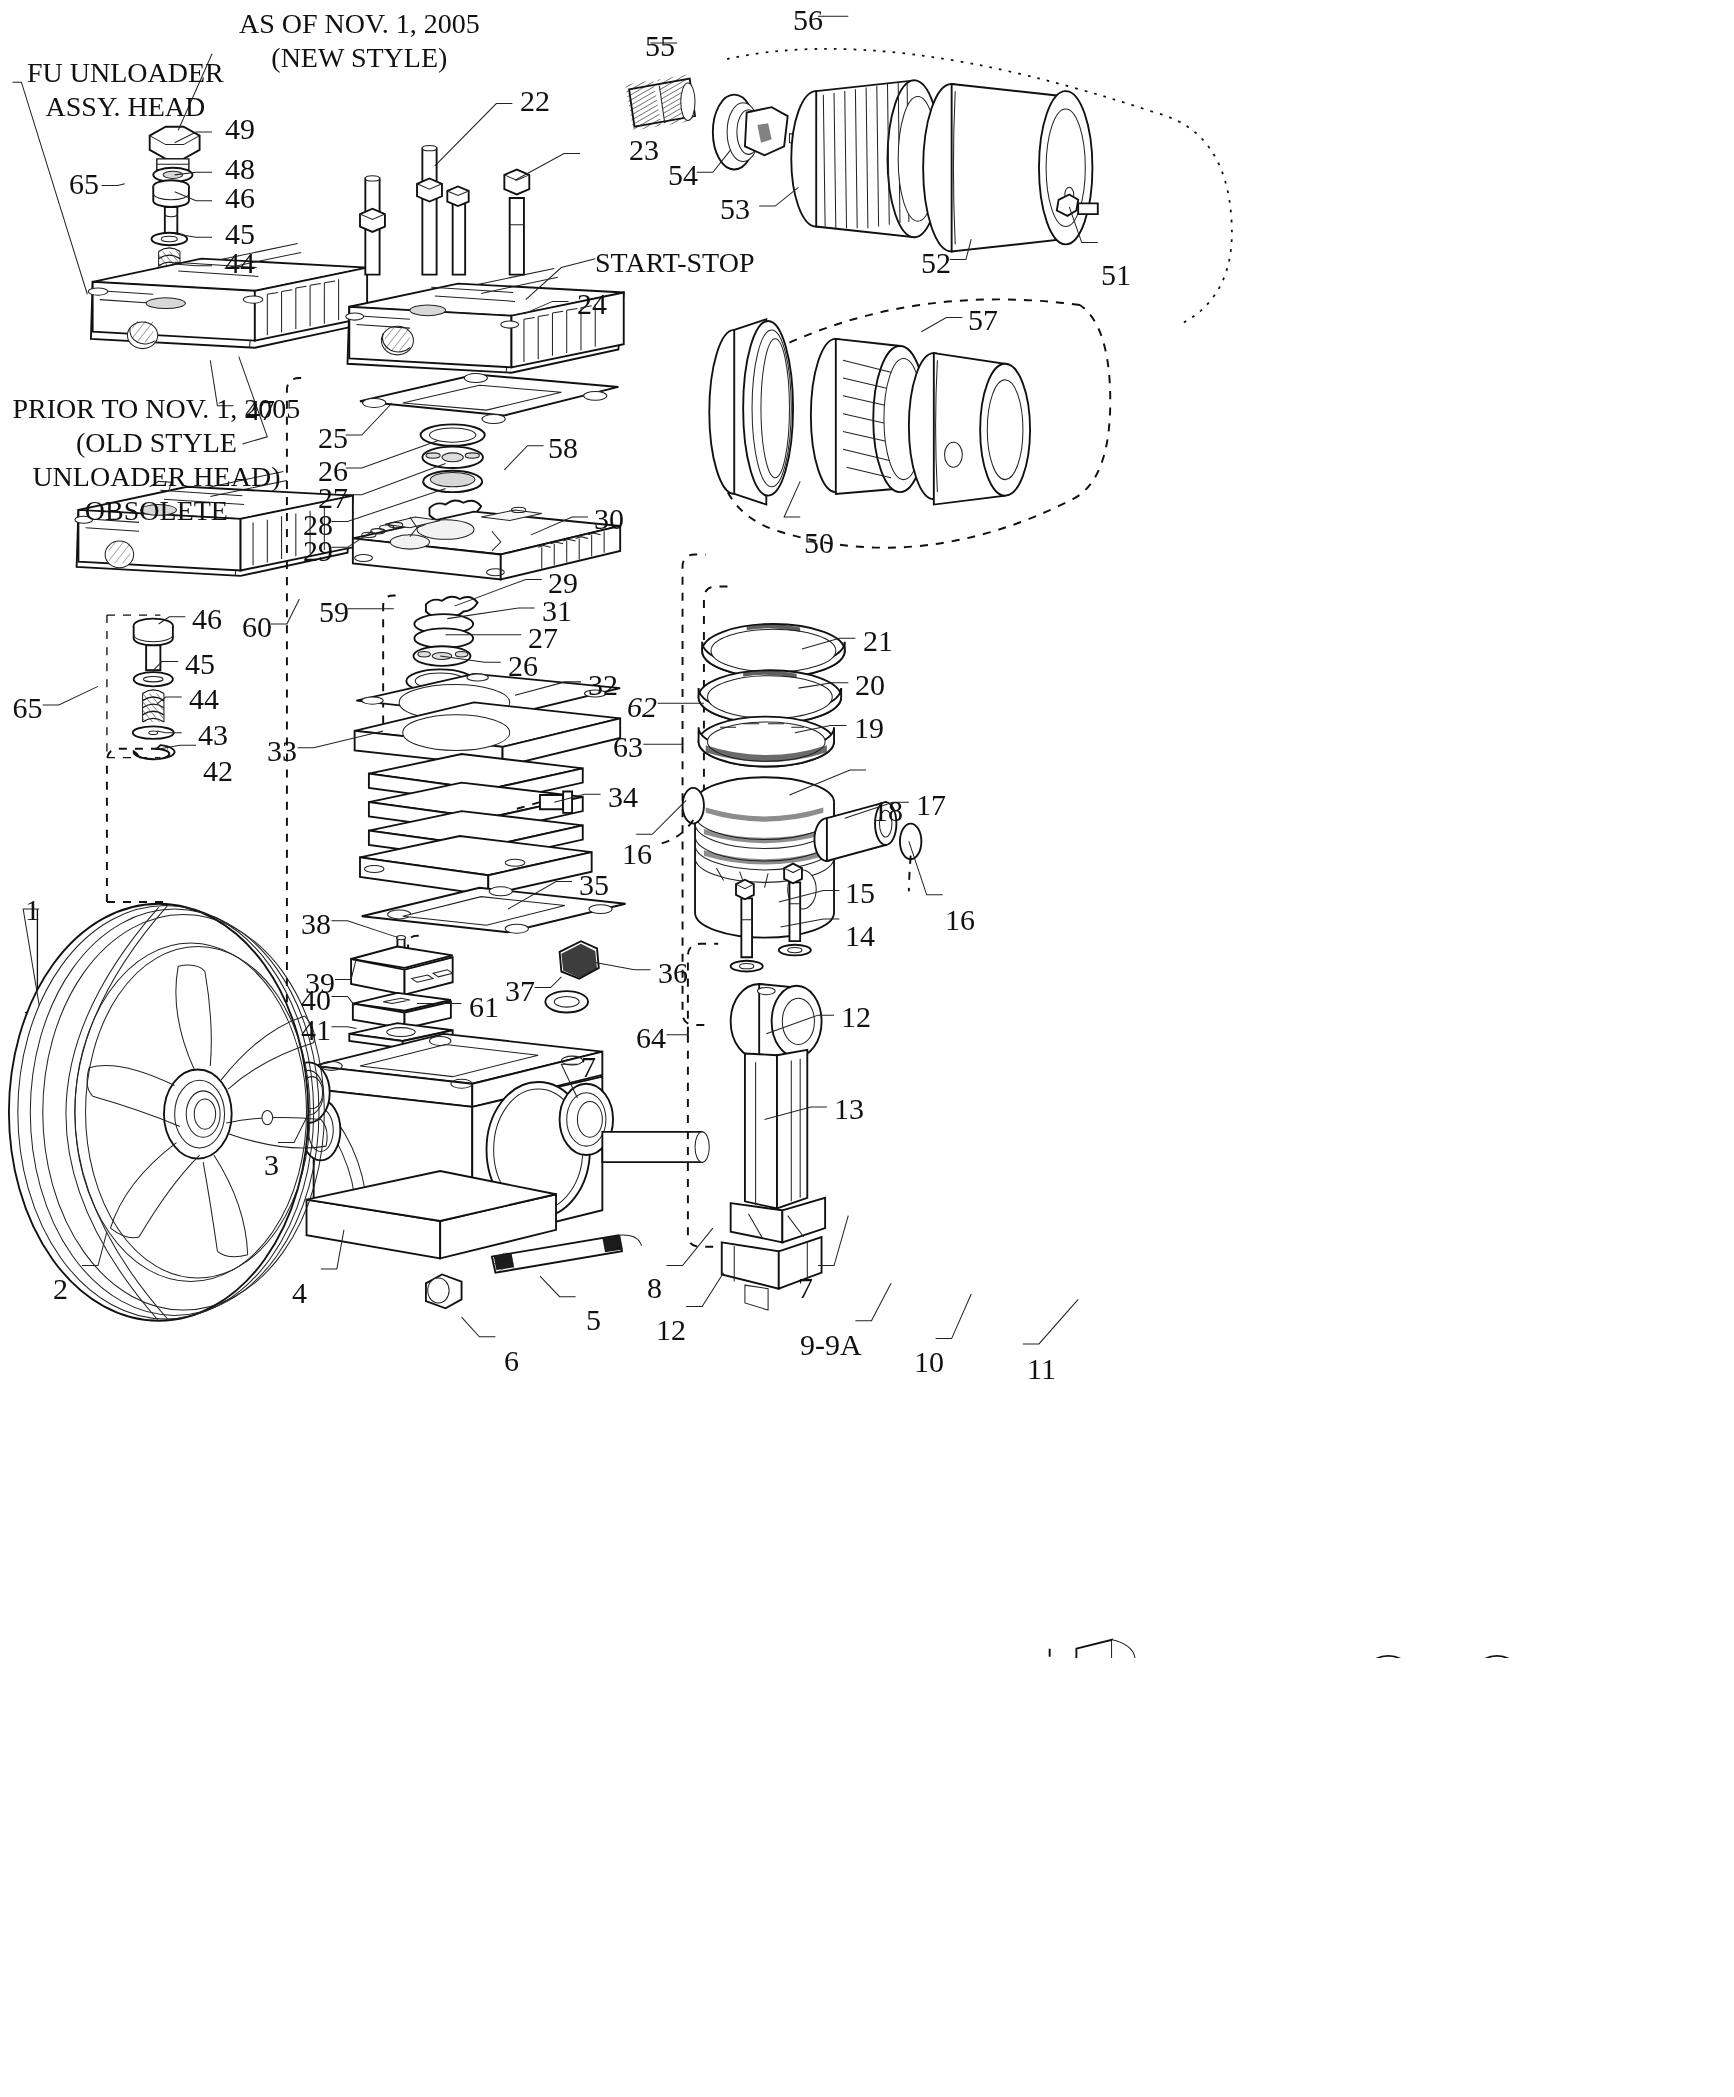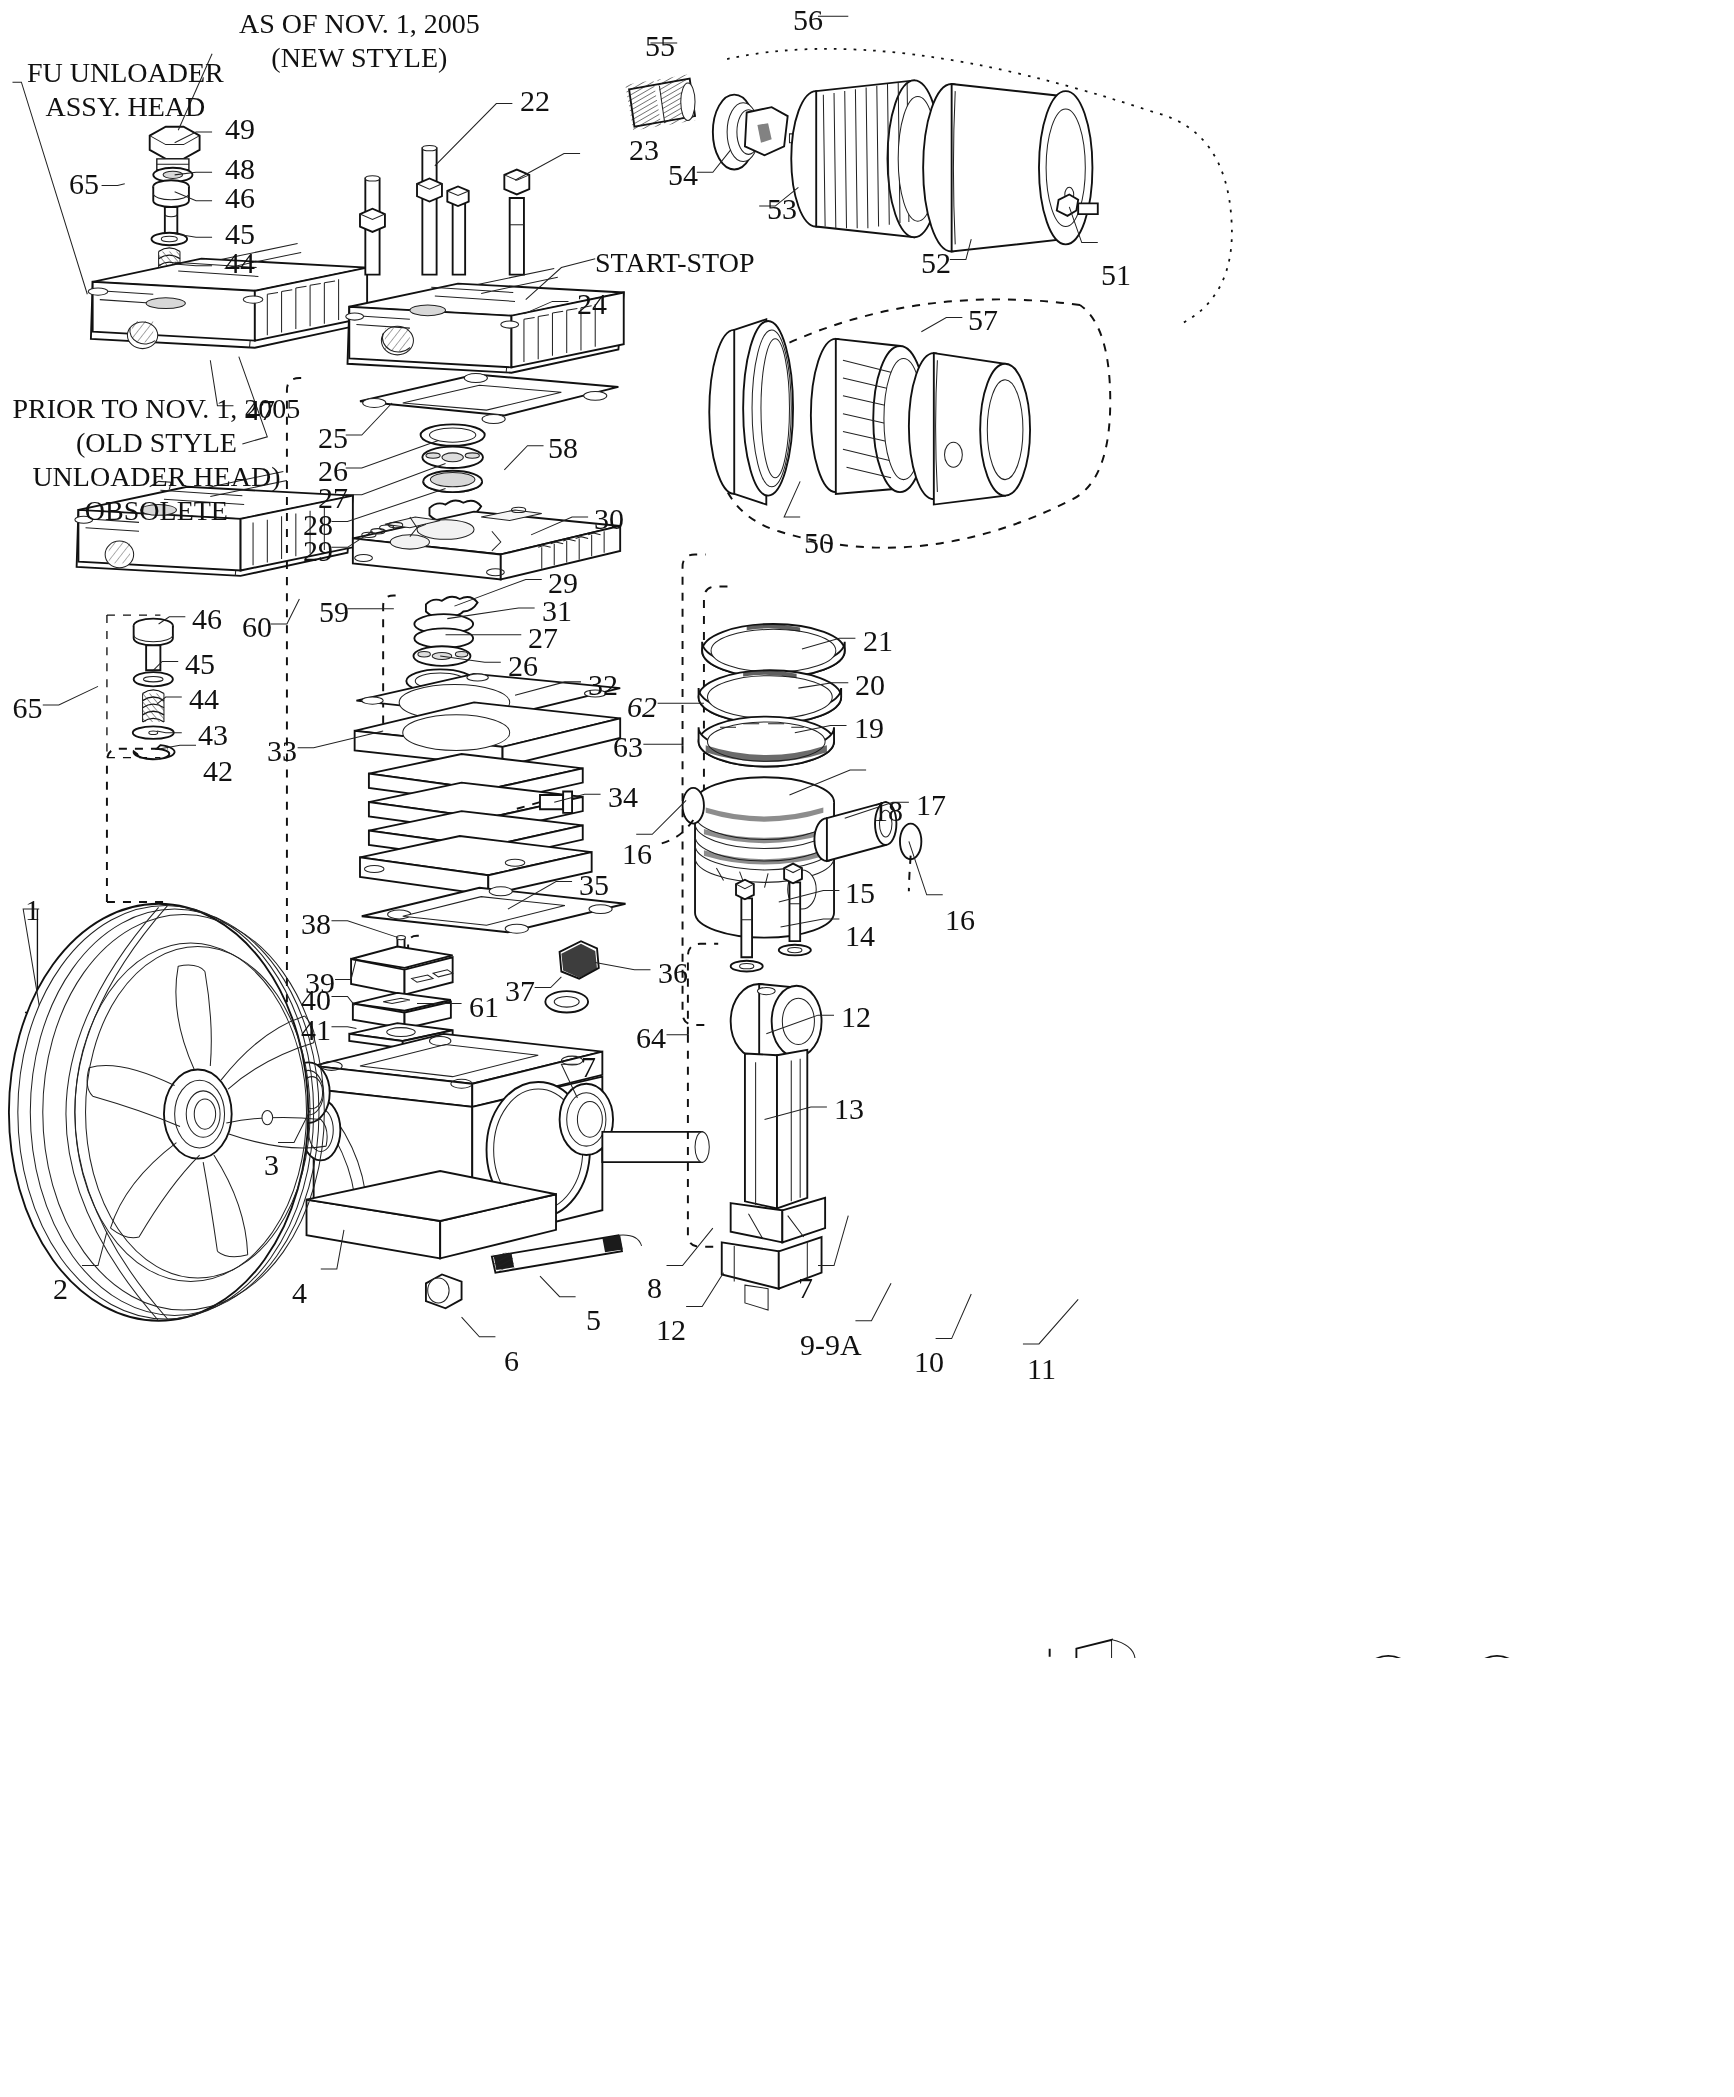--- a/index.html
+++ b/index.html
@@ -800,21 +800,21 @@
       <div class="cal" style="left: 834px; top: 1094px;">13</div>
       <div class="cal" style="left: 636px; top: 1023px;">64</div>
       <div class="cal" style="left: 647px; top: 1273px;">8</div>
       <div class="cal" style="left: 656px; top: 1315px;">12</div>
       <div class="cal" style="left: 798px; top: 1273px;">7</div>
       <div class="cal" style="left: 800px; top: 1330px;">9-9A</div>
       <div class="cal" style="left: 914px; top: 1347px;">10</div>
       <div class="cal" style="left: 1027px; top: 1354px;">11</div>
       <div class="cal" style="left: 645px; top: 31px;">55</div>
       <div class="cal" style="left: 668px; top: 160px;">54</div>
-      <div class="cal" style="left: 767px; top: 194px;">53</div>
+      <div class="cal" style="left: 720px; top: 194px;">53</div>
       <div class="cal" style="left: 793px; top: 4.5px;">56</div>
       <div class="cal" style="left: 921px; top: 248px;">52</div>
       <div class="cal" style="left: 1101px; top: 260px;">51</div>
       <div class="cal" style="left: 968px; top: 305px;">57</div>
       <div class="cal" style="left: 804px; top: 528px;">50</div>
       <div class="cal" style="left: 192px; top: 604px;">46</div>
       <div class="cal" style="left: 185px; top: 649px;">45</div>
       <div class="cal" style="left: 189px; top: 684px;">44</div>
       <div class="cal" style="left: 198px; top: 720px;">43</div>
       <div class="cal" style="left: 203px; top: 756px;">42</div>

